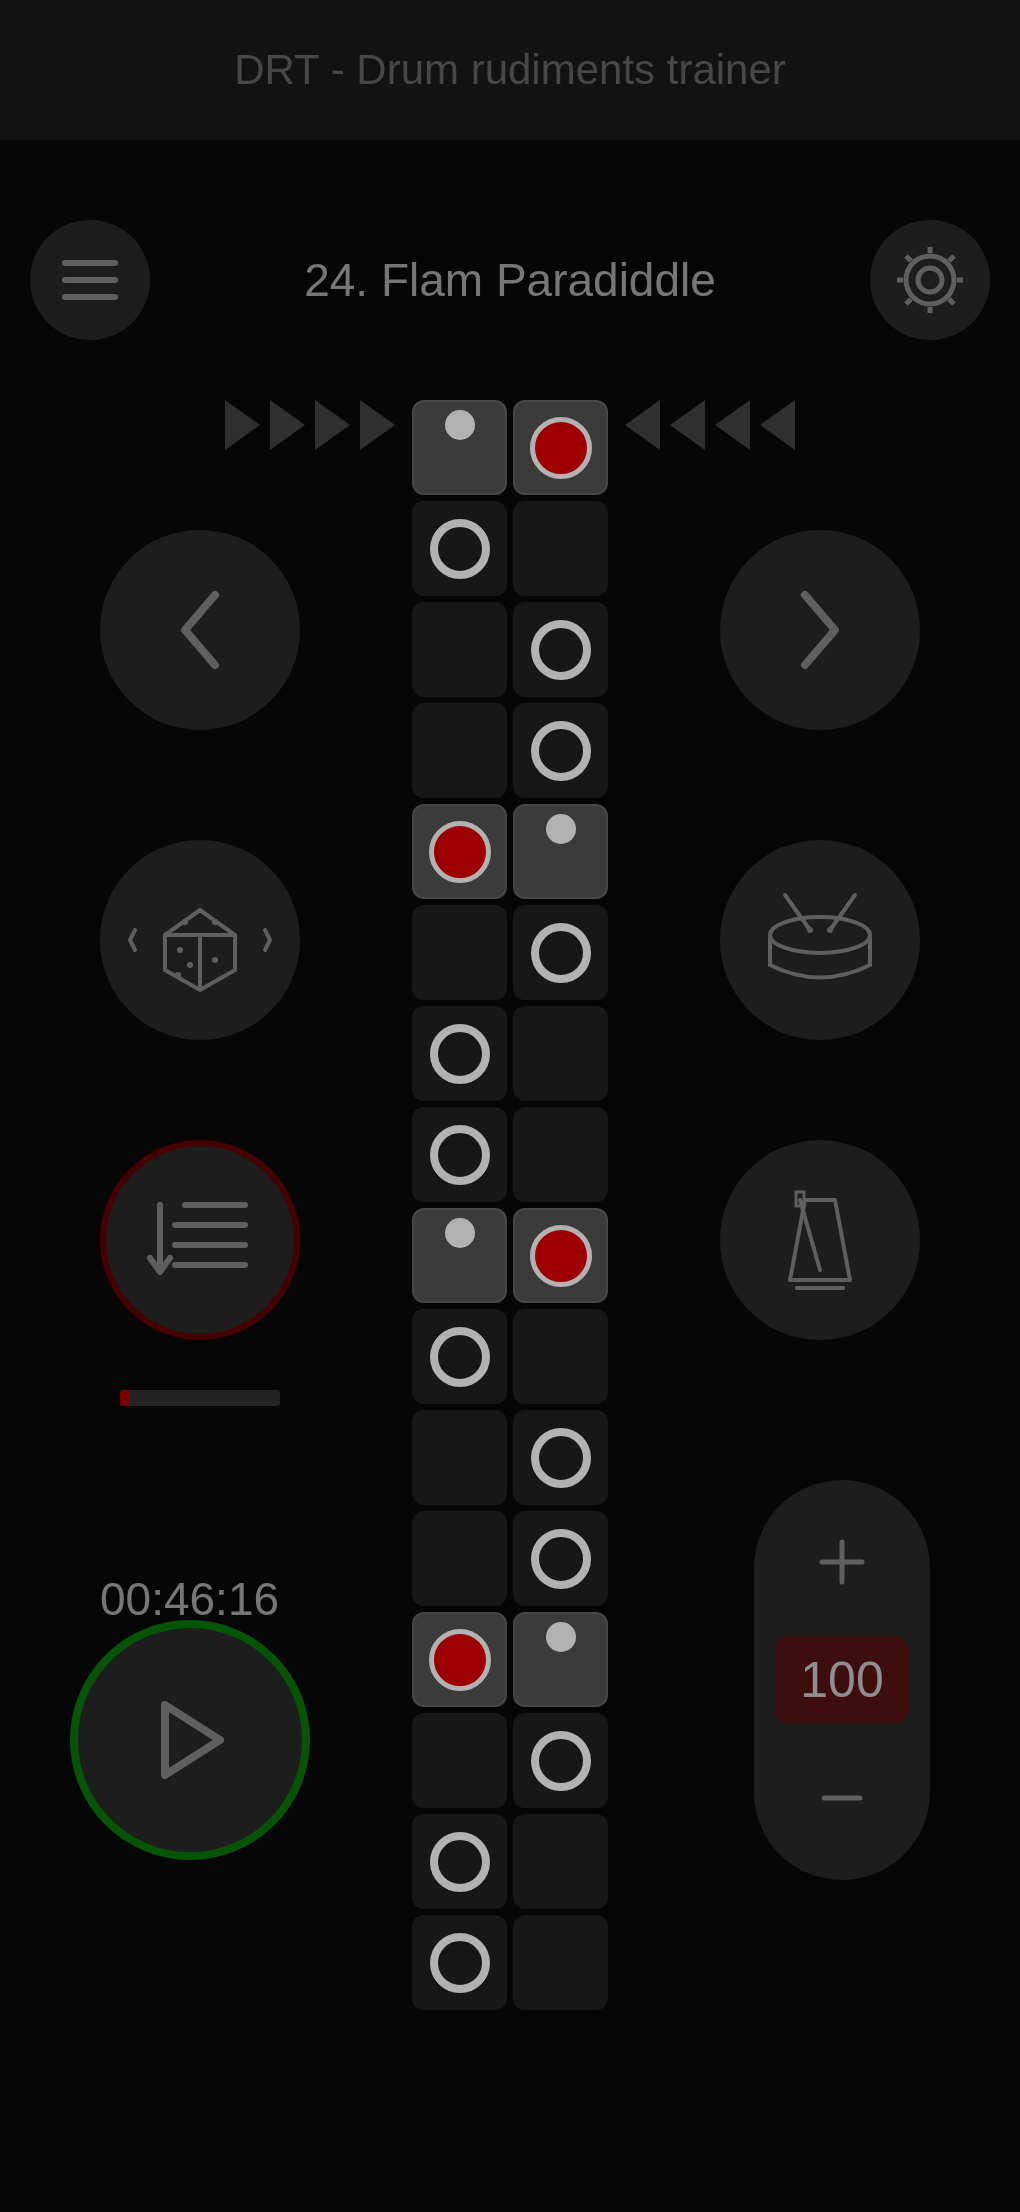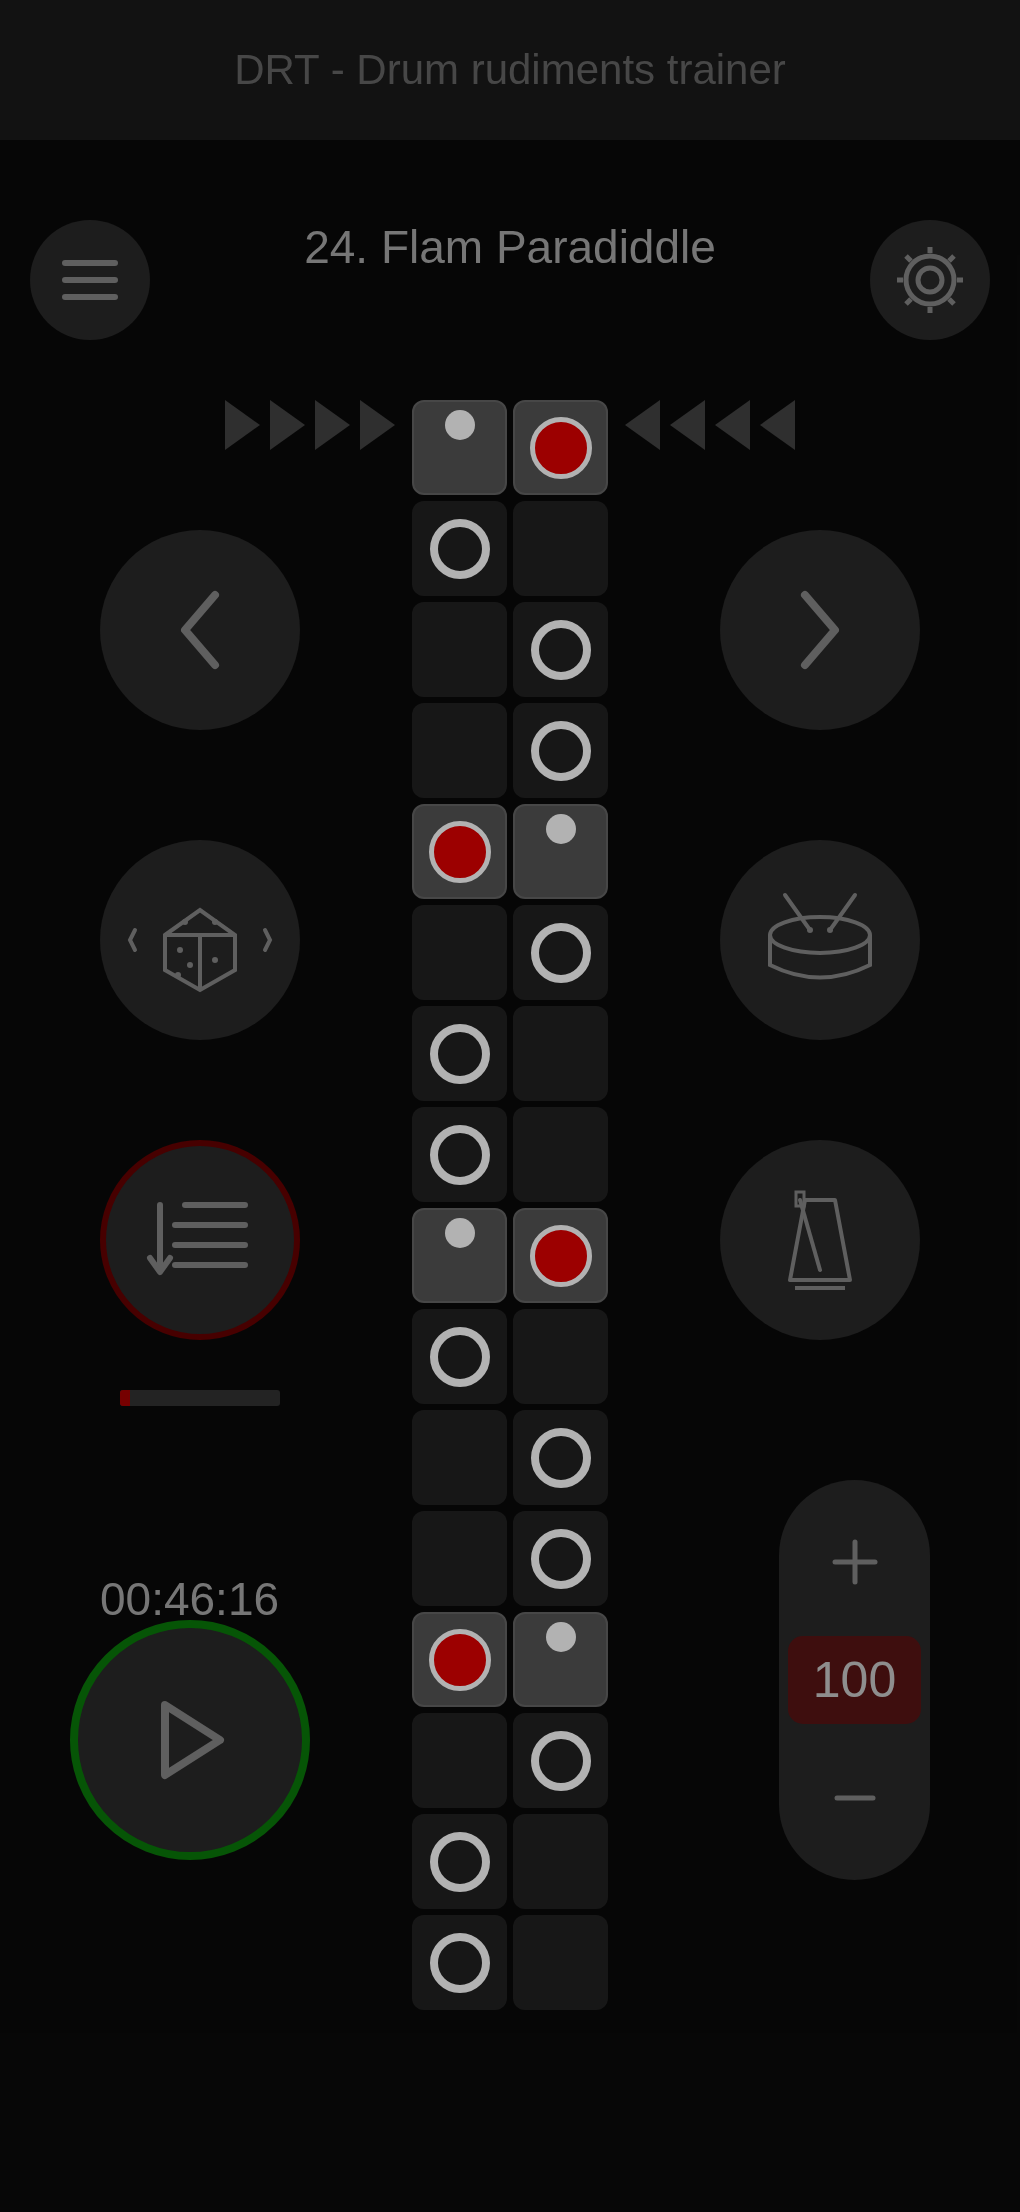--- a/index.html
+++ b/index.html
@@ -29,20 +29,21 @@
   .top-bar-title {
     font-size: 42px;
     color: #666;
     font-weight: 500;
   }
   .content {
     padding: 40px 30px;
   }
   .header-row {
     display: flex;
+    align-items: center;
     justify-content: space-between;
     margin-top: 40px;
     margin-bottom: 60px;
   }
   .icon-btn-small {
     width: 120px;
     height: 120px;
     border-radius: 50%;
     background: #2a2a2a;
     display: flex;
@@ -138,21 +139,21 @@
   .play-btn {
     position: absolute;
     top: 1220px;
     left: 40px;
     border: 8px solid #0a7a0a;
   }
   .bpm-pill {
     position: absolute;
     top: 1080px;
     right: 60px;
-    width: 151px;
+    width: 176px;
     height: 400px;
     background: #2a2a2a;
     border-radius: 95px;
     display: flex;
     flex-direction: column;
     align-items: center;
     justify-content: space-around;
     padding: 30px 12px;
   }
   .bpm-value {

